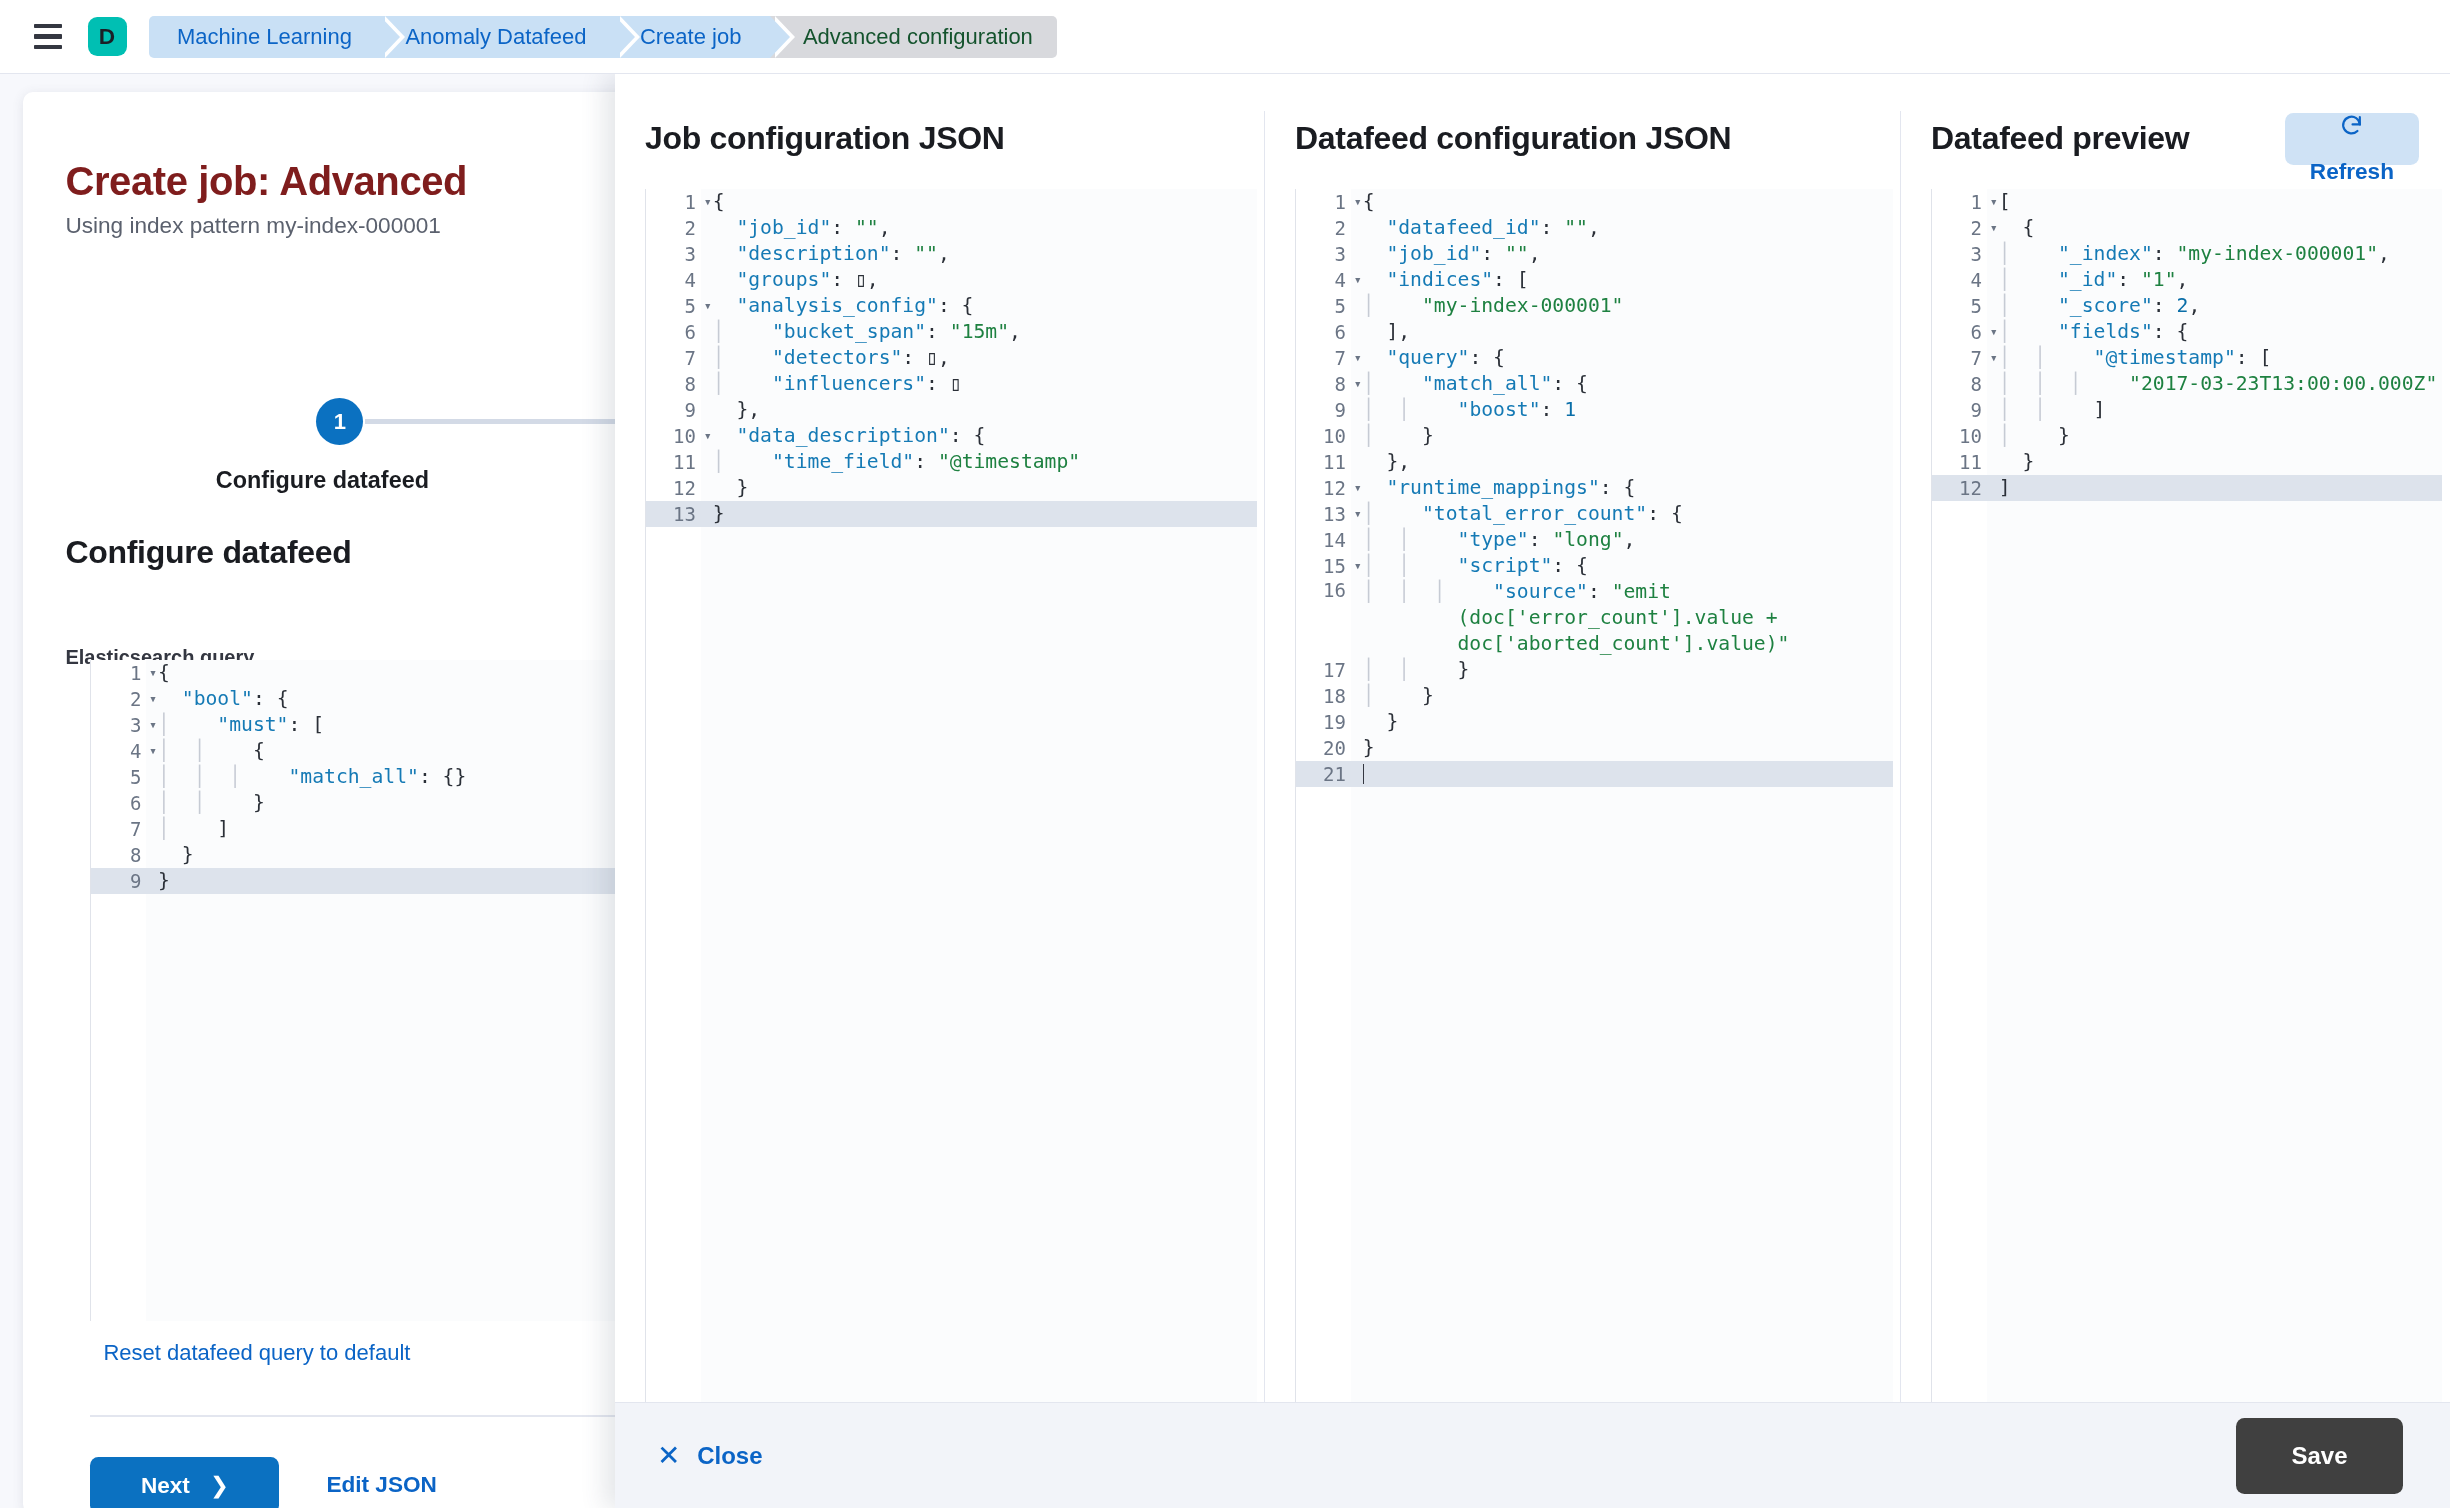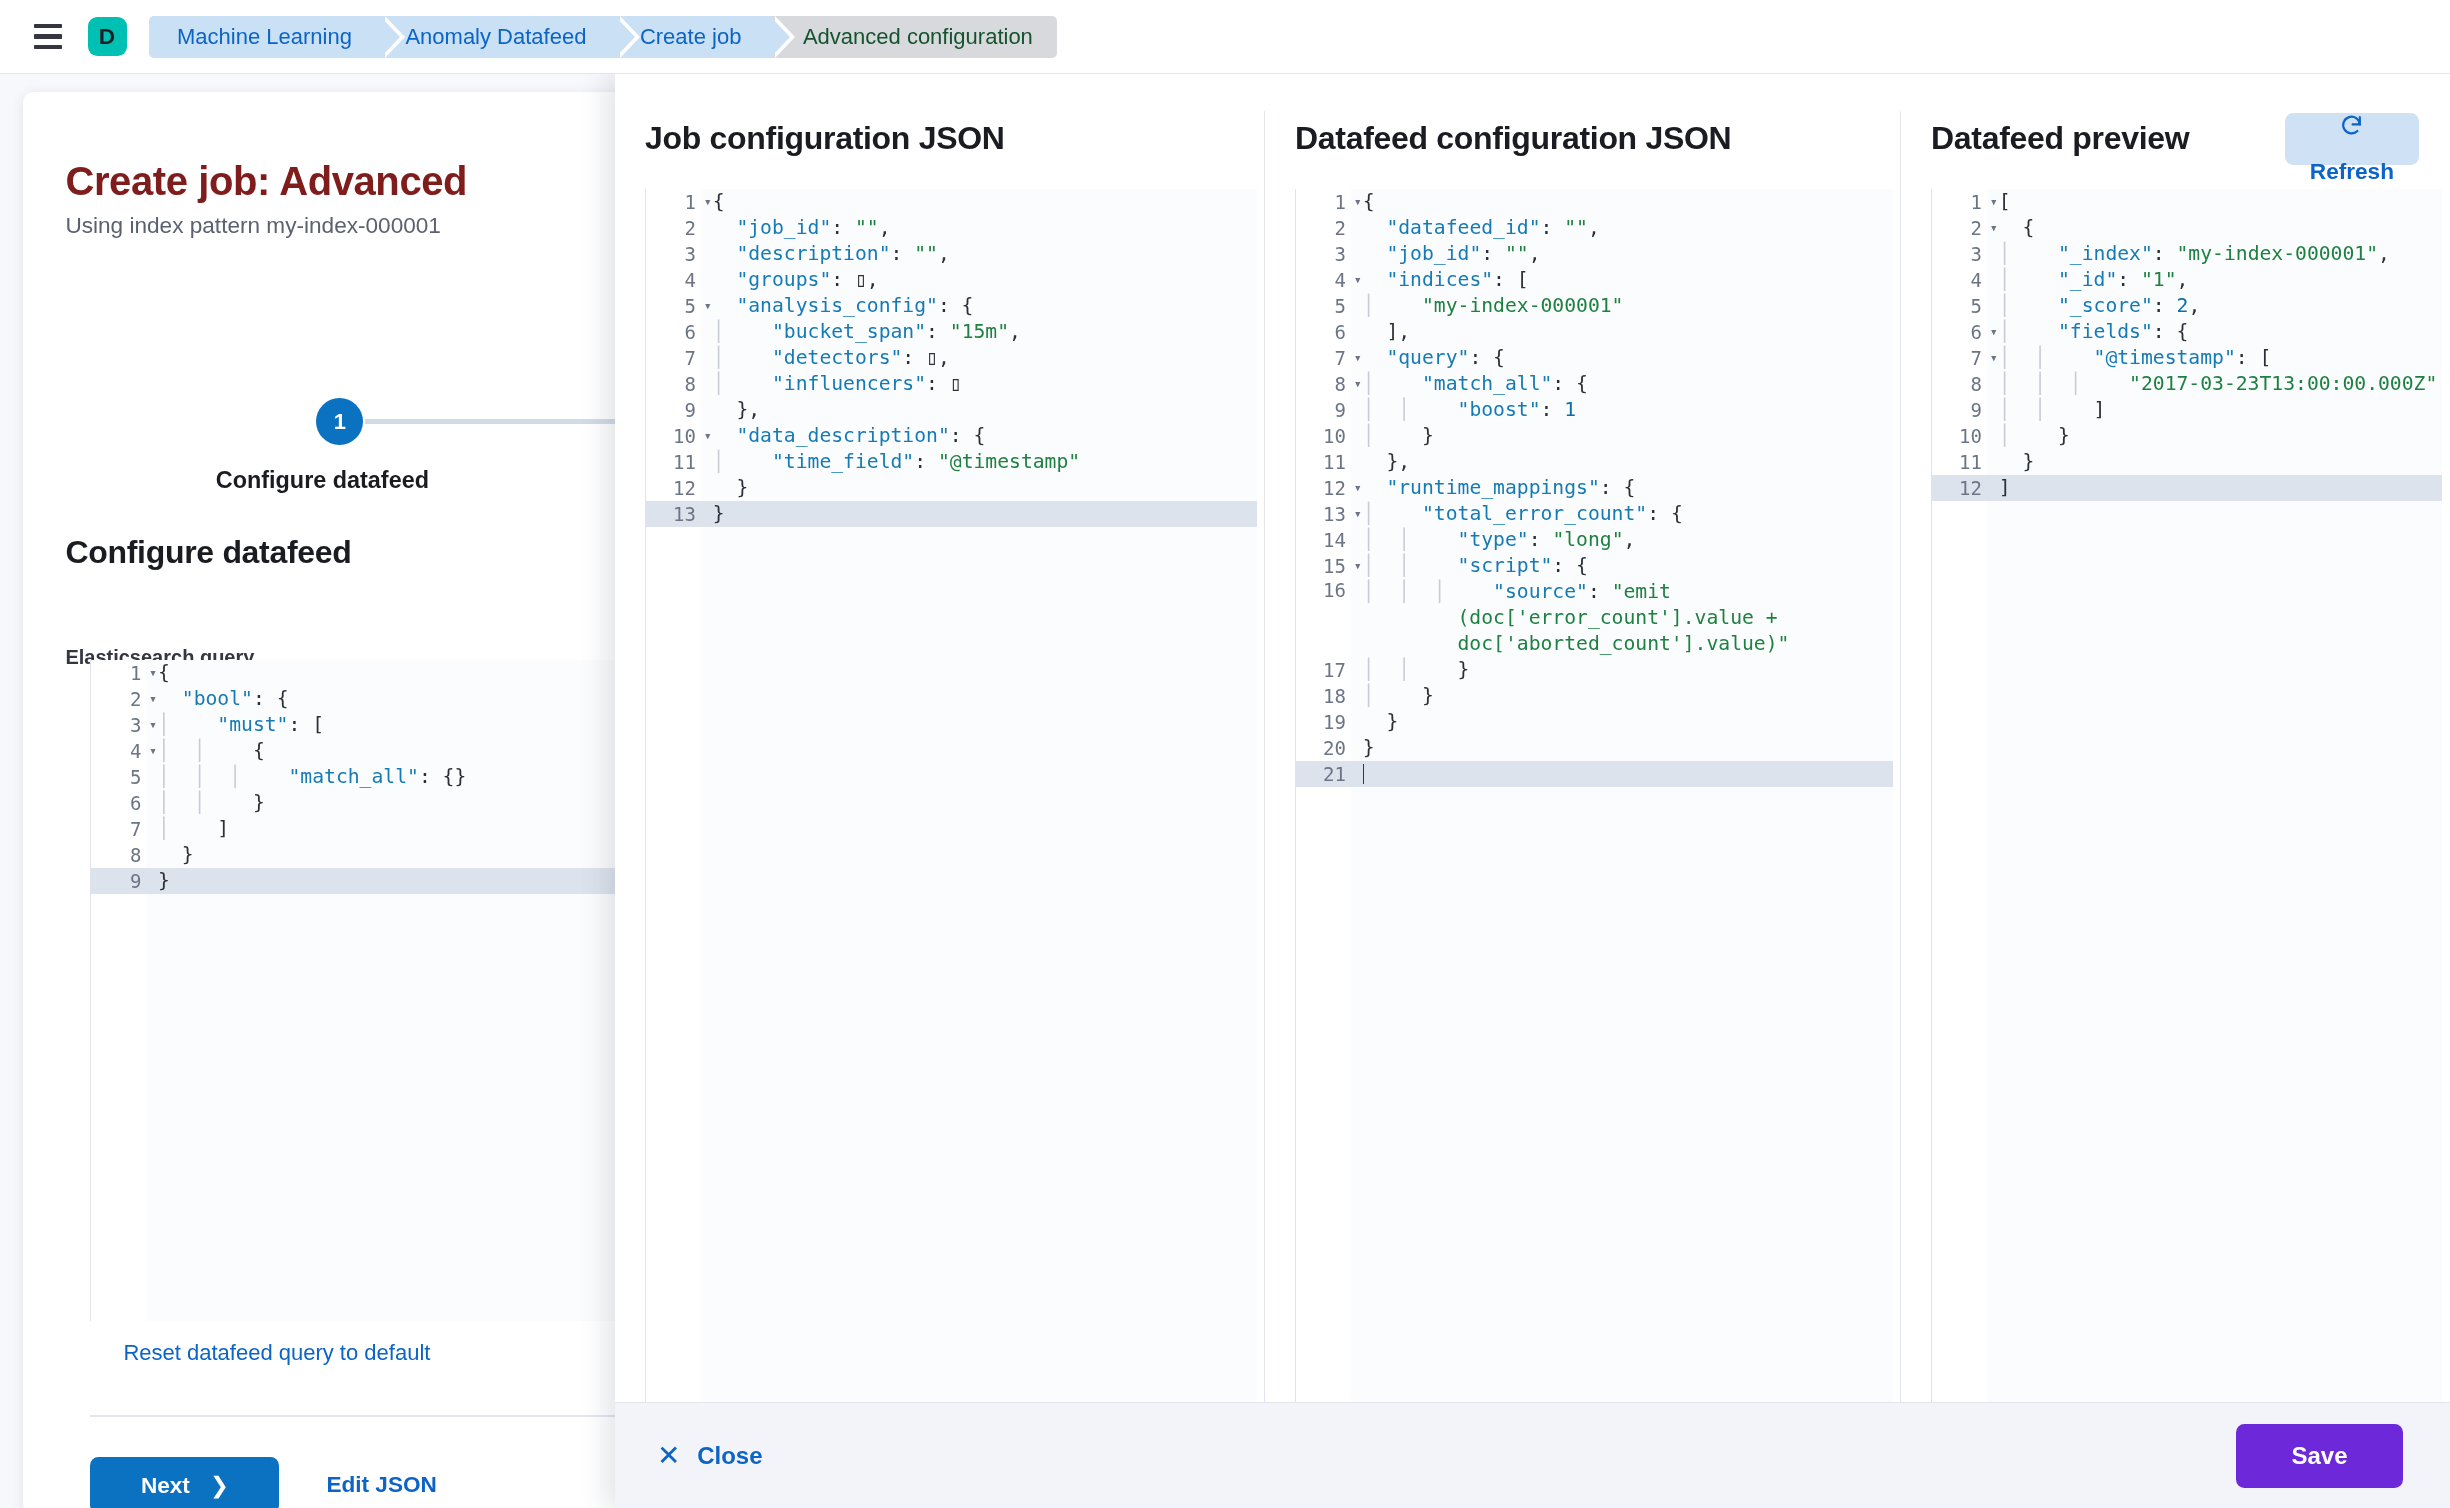--- a/index.html
+++ b/index.html
@@ -104,21 +104,21 @@
   .ed-wrap { position: relative; display: flex; min-height: 26px; }
   .ed-wrap .codewrap { padding-left: 11.7px; font-size: 19.7px; white-space: pre; line-height: 26px; }
   .caret { display:inline-block; width:1.7px; height:20px; background:#343741; vertical-align:-3.3px; }
 
   
   .left-editor {
     position: absolute; top: 568px; left: 67px; width: 1080px; height: 661px;
     border-left: 0.8px solid #e0e3ea;
   }
 
-  .reset-link { position: absolute; top: 1248px; left: 80px; font-size: 22px; color: #0b64c6; cursor: pointer; margin-left: 20px; }
+  .reset-link { position: absolute; top: 1248px; left: 80px; font-size: 22px; color: #0b64c6; cursor: pointer; }
   .hr-divider { position: absolute; top: 1323px; left: 67px; width: 1089px; height: 1.7px; background: #e3e6ef; }
 
   .btn-next {
     position: absolute; top: 1365px; left: 67px; width: 189px; height: 57px;
     background: #0b71c1; color: #fff; border-radius: 8.4px;
     display: flex; align-items: center; justify-content: center; gap: 20px;
     font-size: 22.6px; font-weight: 700; cursor: pointer;
   }
   .btn-next .chev { font-size: 22.6px; font-weight: 400; }
   .edit-json-link { position: absolute; top: 1380px; left: 303px; font-size: 22.6px; font-weight: 700; color: #0b64c6; cursor: pointer; }
@@ -149,22 +149,22 @@
   .refresh-btn svg { width: 25px; height: 25px; }
 
   .flyout-footer {
     height: 107px; background: #f2f4f9; border-top: 0.8px solid #e3e6ef;
     display: flex; align-items: center; justify-content: space-between;
     padding: 0 47px 0 42px;
   }
   .close-btn { display: flex; align-items: center; gap: 16.7px; color: #0b64c6; font-size: 24px; font-weight: 700; cursor: pointer; }
   .close-x { font-size: 28px; font-weight: 400; line-height: 1; }
   .save-btn {
-    background: #6d28d9; color: #fff; border-radius: 8.4px;
-    height: 64px; width: 167px; display: flex; align-items: center; justify-content: center;
+    background: #404040; color: #fff; border-radius: 8.4px;
+    height: 76px; width: 167px; display: flex; align-items: center; justify-content: center;
     font-size: 24px; font-weight: 700; cursor: pointer;
   }
 </style>
 </head>
 <body>
 
 <div class="header">
   <div class="hamburger">
     <span></span>
       <span></span>

